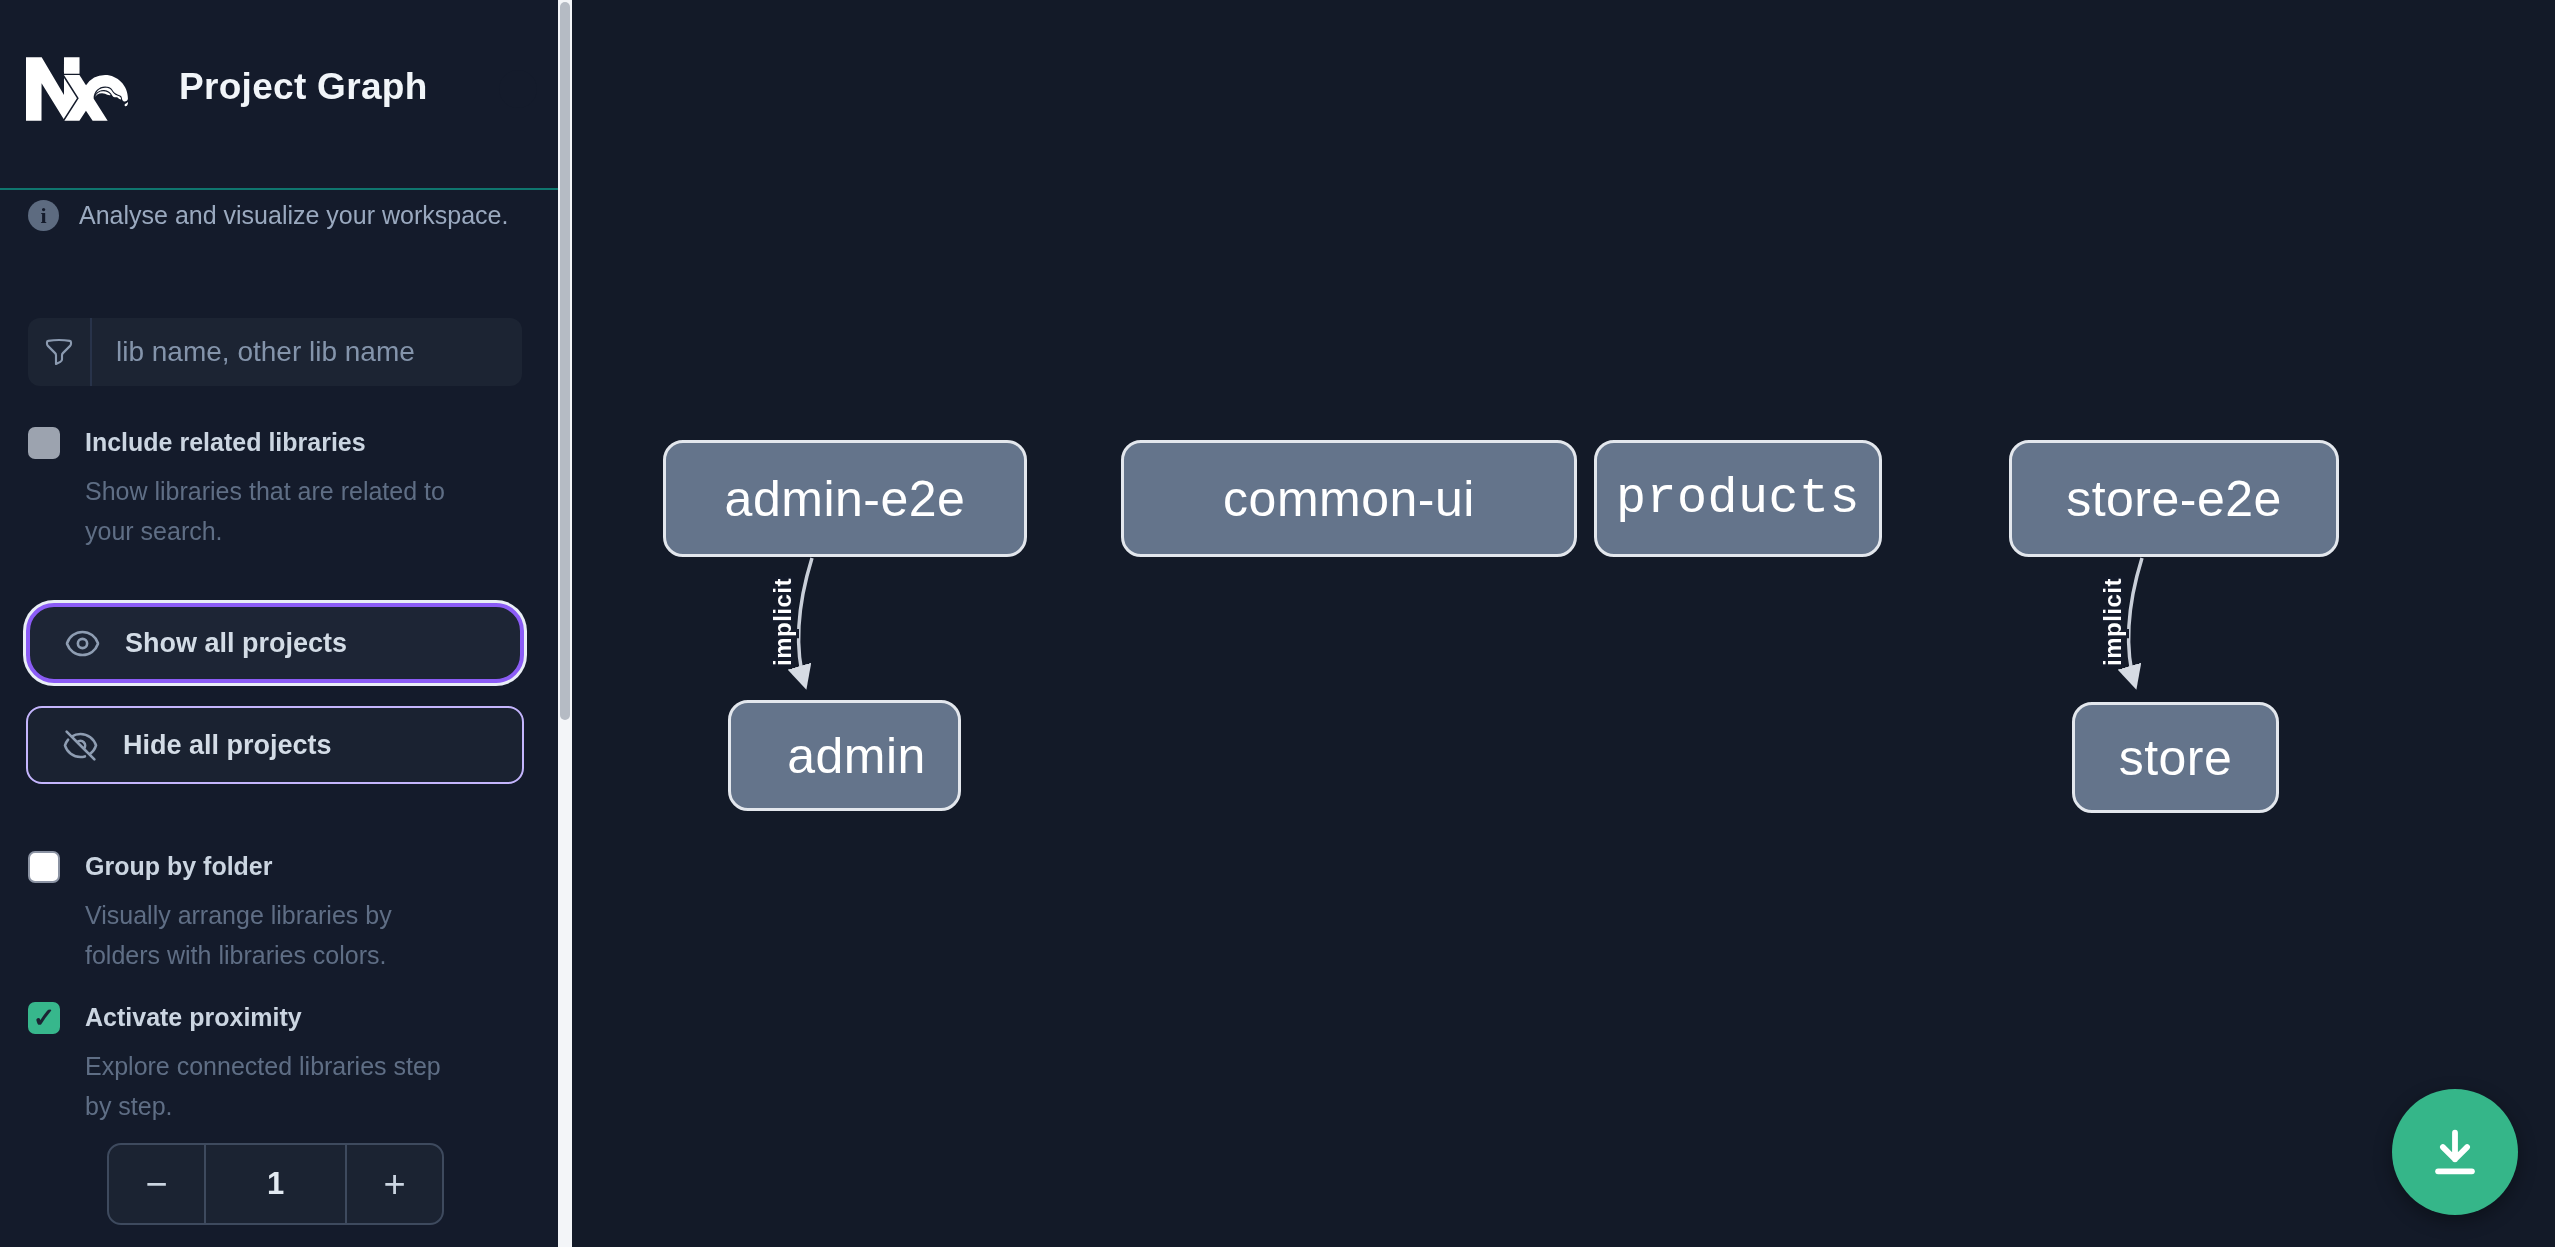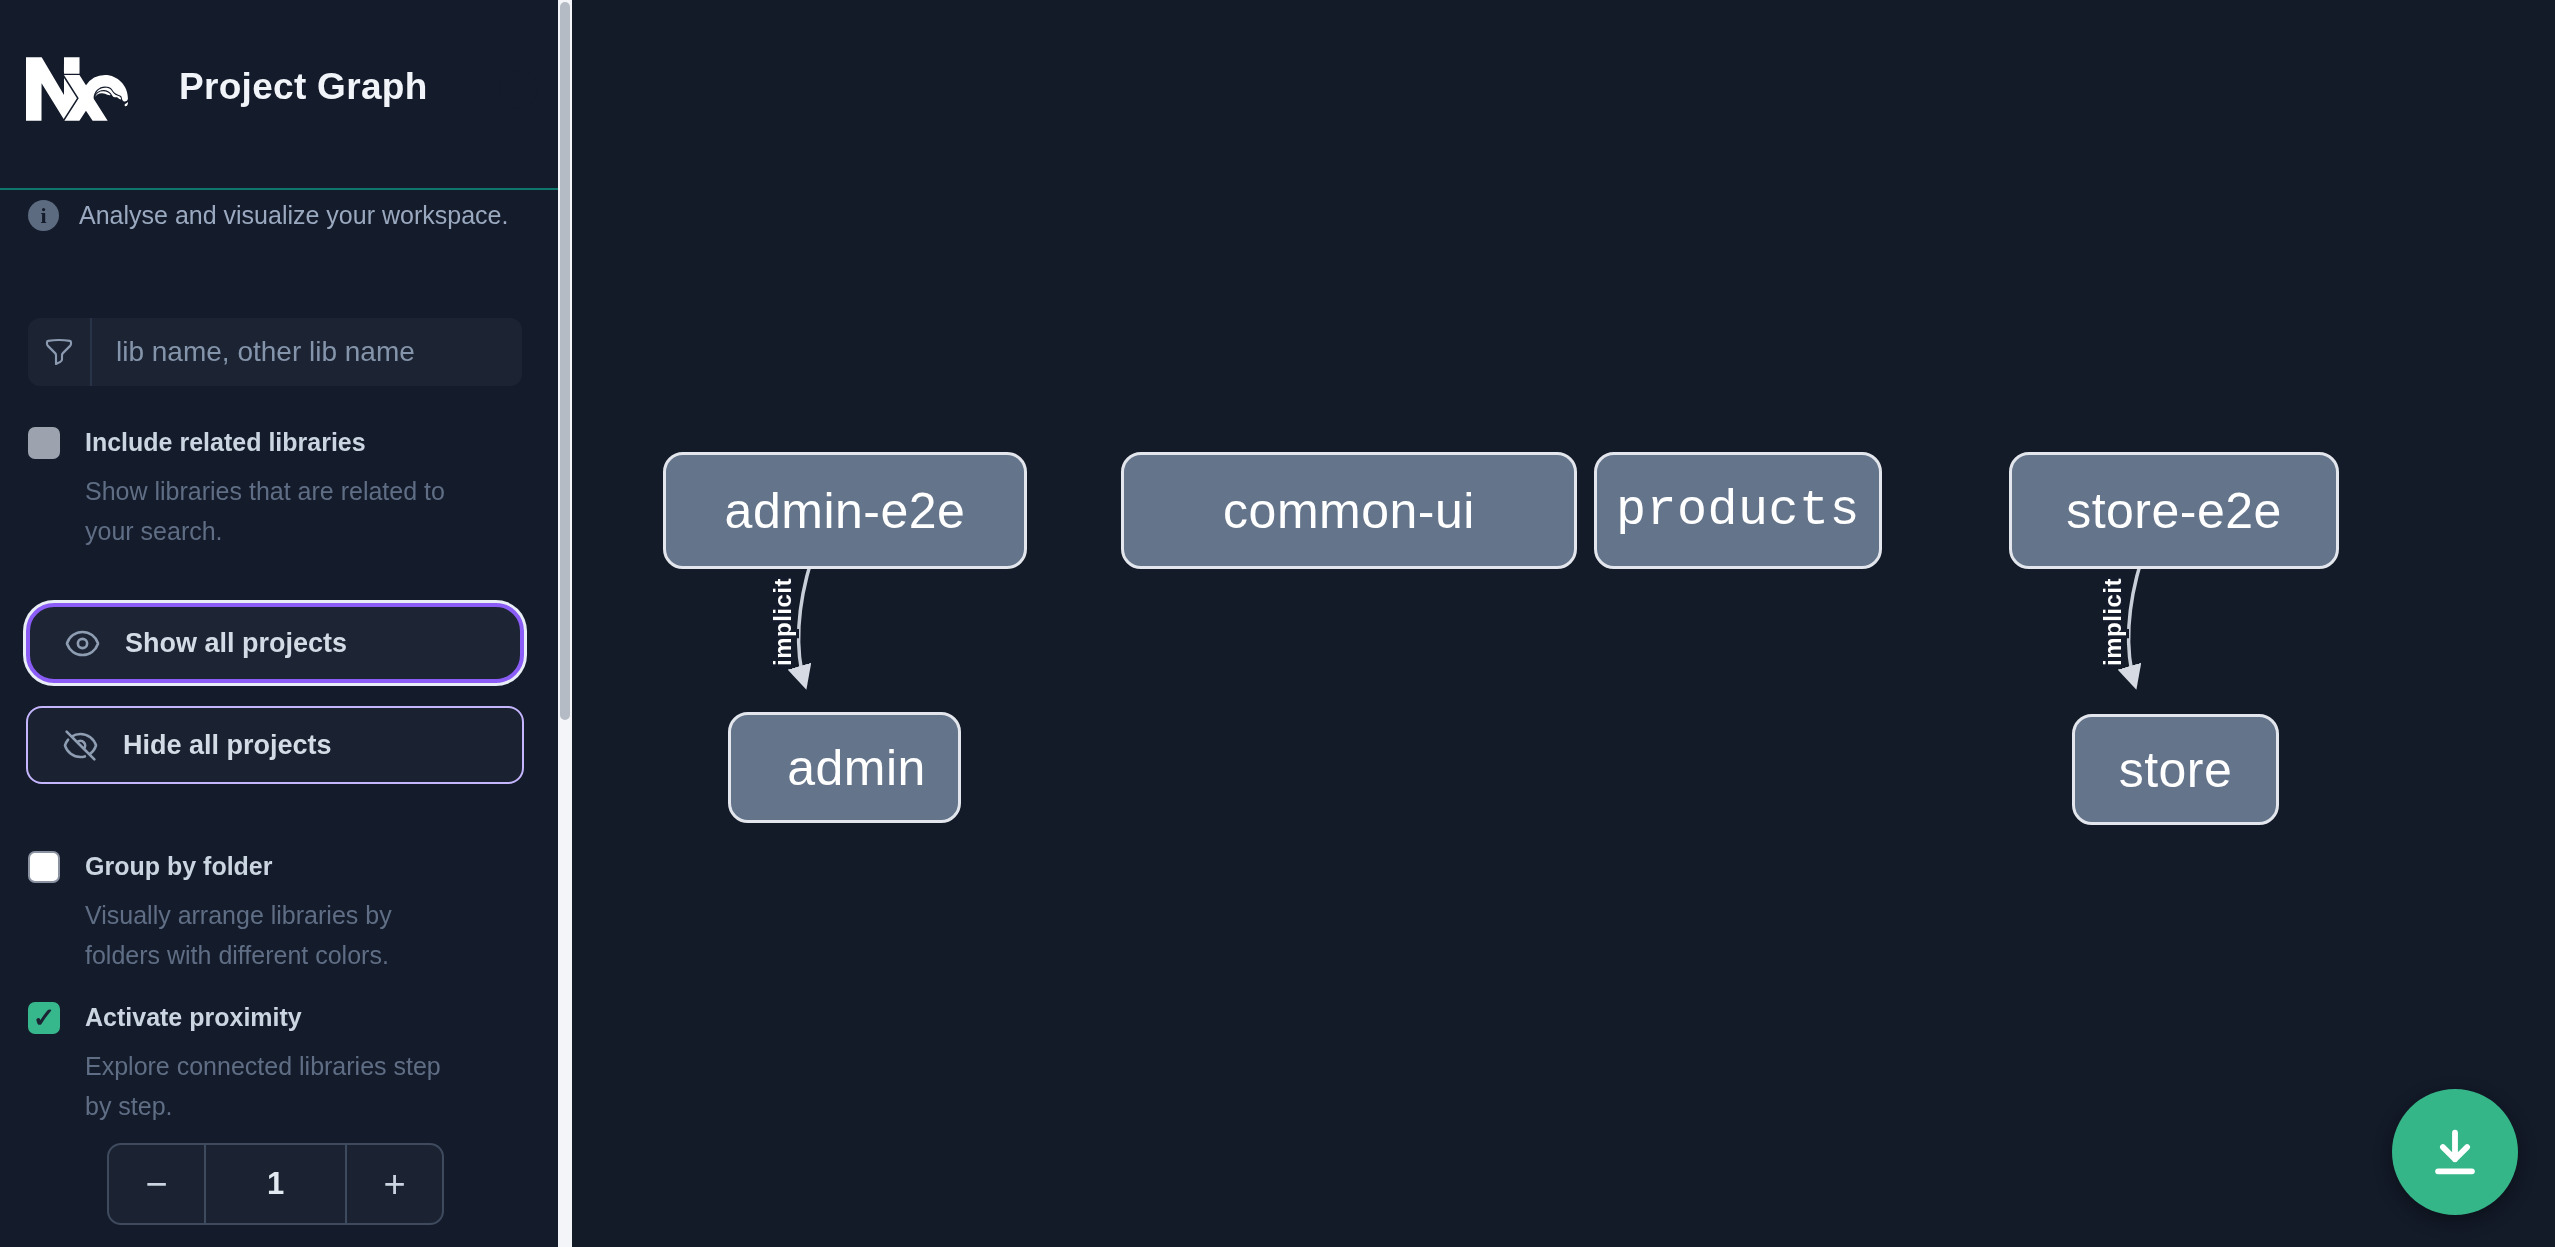--- a/index.html
+++ b/index.html
@@ -56,21 +56,21 @@
 
   
   .scrollbar{position:absolute;left:558px;top:0;width:14px;height:100%;background:#f3f5f8;}
   .scroll-thumb{position:absolute;left:2px;top:2px;width:10px;height:718px;border-radius:6px;background:#b5bbc4;}
 
   
   .canvas{position:absolute;left:572px;top:0;width:1983px;height:1247px;background:#131a28;}
   .edges{position:absolute;left:0;top:0;width:100%;height:100%;}
   .edge-path{stroke:#c9cfd9;stroke-width:3.5;fill:none;}
   .edge-label{fill:#ffffff;stroke:#141b2b;stroke-width:6px;paint-order:stroke;font-family:"Liberation Sans",sans-serif;font-size:24px;font-weight:700;text-anchor:middle;letter-spacing:.5px;}
-  .node{position:absolute;background:#64748b;border:3px solid #e3e7ed;border-radius:20px;color:#ffffff;font-size:50px;display:flex;align-items:center;justify-content:center;cursor:pointer;letter-spacing:.5px;margin-top:12px;}
+  .node{position:absolute;background:#64748b;border:3px solid #e3e7ed;border-radius:20px;color:#ffffff;font-size:50px;display:flex;align-items:center;justify-content:center;cursor:pointer;letter-spacing:.5px;}
   .node--admin-e2e{left:91px;top:440px;width:364px;height:117px;}
   .node--common-ui{left:549px;top:440px;width:456px;height:117px;}
   .node--products{left:1022px;top:440px;width:288px;height:117px;font-family:Liberation Mono, monospace;}
   .node--store-e2e{left:1437px;top:440px;width:330px;height:117px;}
   .node--admin{left:156px;top:700px;width:233px;height:111px;padding-left:24px;}
   .node--store{left:1500px;top:702px;width:207px;height:111px;}
 
   .fab{position:absolute;left:1820px;top:1089px;width:126px;height:126px;border-radius:50%;background:#35b689;border:none;cursor:pointer;display:flex;align-items:center;justify-content:center;box-shadow:0 6px 18px rgba(0,0,0,.35);}
   .fab svg{width:58px;height:58px;stroke:#ffffff;fill:none;stroke-width:2.4;stroke-linecap:round;stroke-linejoin:round;}
 </style>
@@ -133,21 +133,21 @@
           </svg>
       </span>
       <span class="btn-label">Hide all projects</span>
     </button>
 
     <div class="opt opt--group">
       <span class="cb cb--white"></span>
       <span class="opt-label">Group by folder</span>
       <span class="opt-desc">
         <span class="line">Visually arrange libraries by</span>
-        <span class="line">folders with different colors.</span>
+        <span class="line">folders with libraries colors.</span>
       </span>
     </div>
 
     <div class="opt opt--proximity">
       <span class="cb cb--checked"></span>
       <span class="opt-label">Activate proximity</span>
       <span class="opt-desc">
         <span class="line">Explore connected libraries step</span>
         <span class="line">by step.</span>
       </span>

